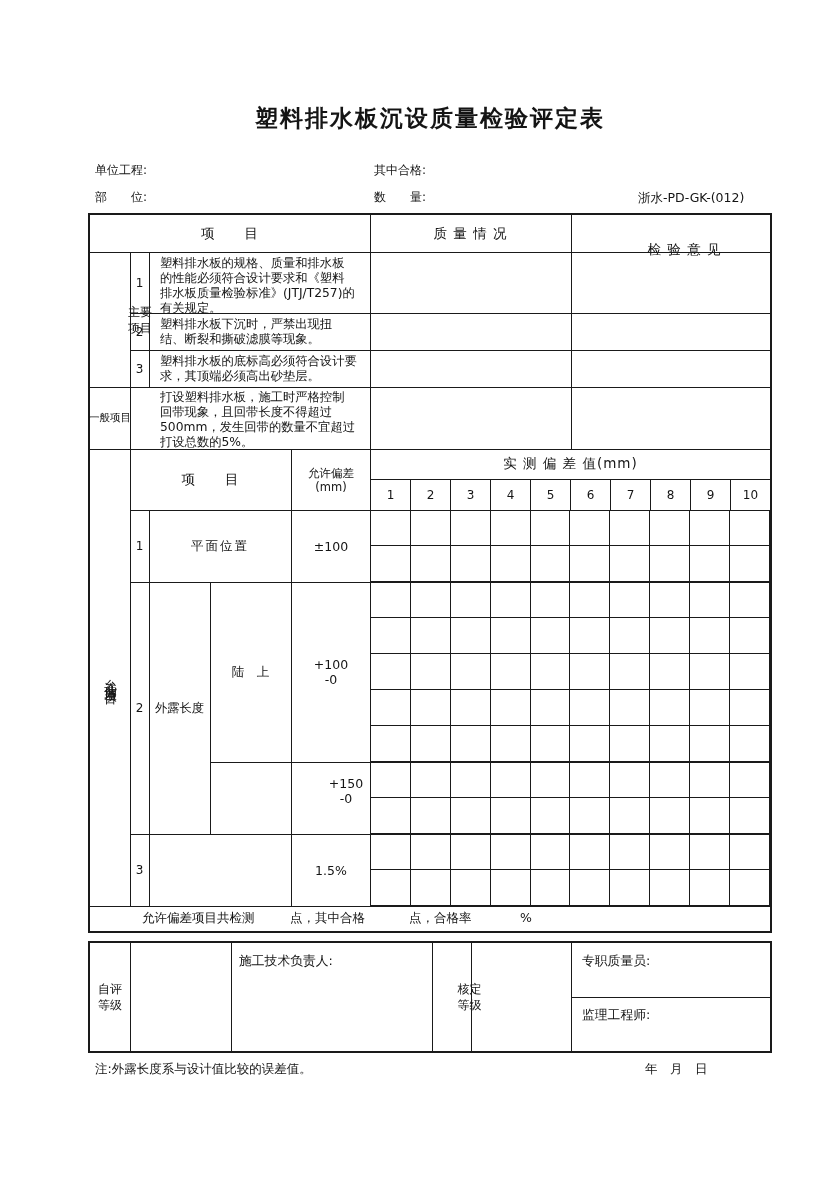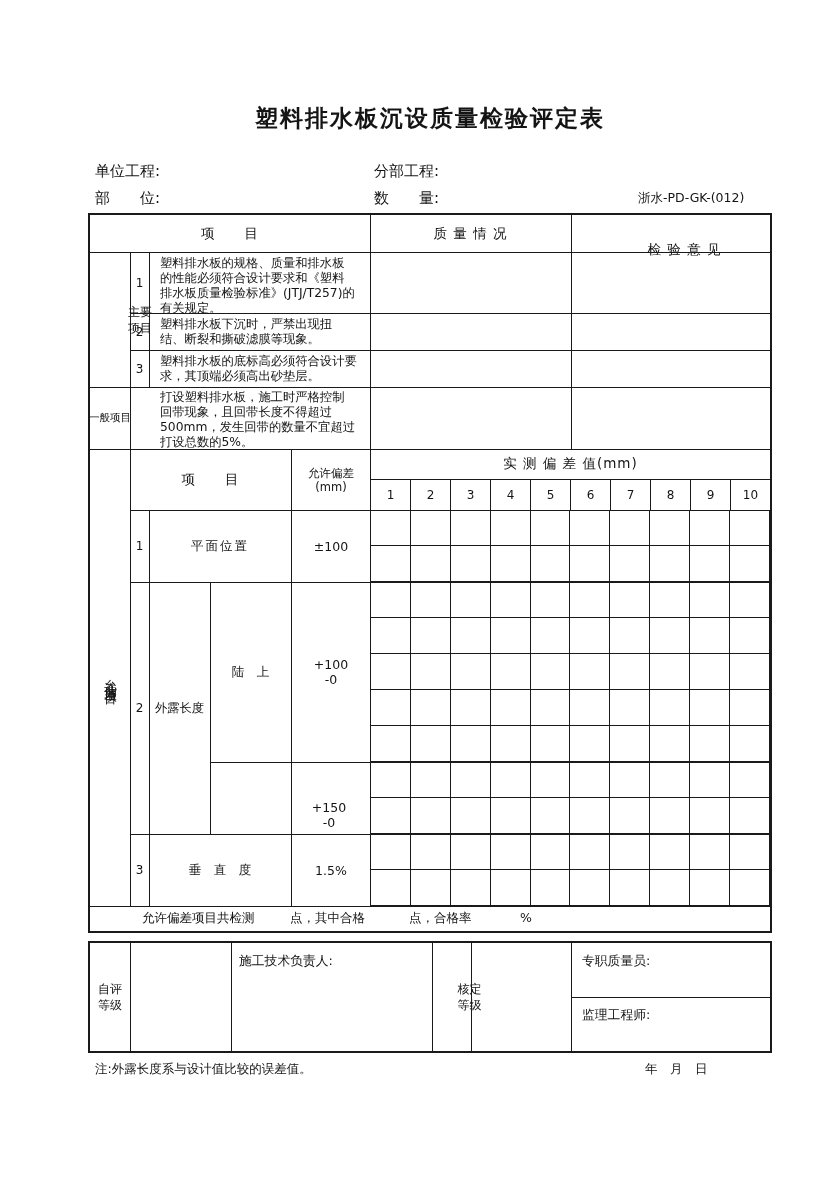--- a/index.html
+++ b/index.html
@@ -4,21 +4,21 @@
 <style>
   html,body{margin:0;padding:0;background:#ffffff;}
   #page{position:relative;width:838px;height:1186px;background:#ffffff;
         font-family:"DejaVu Sans","Liberation Sans",sans-serif;color:#141414;overflow:hidden;}
   .abs{position:absolute;}
   .cell{position:absolute;display:flex;align-items:center;justify-content:center;text-align:center;}
   .vl{position:absolute;width:1px;background:#1a1a1a;}
   .hl{position:absolute;height:1px;background:#1a1a1a;}
   #title{position:absolute;left:88px;width:684px;top:103px;text-align:center;
          font-size:23px;font-weight:700;letter-spacing:2px;}
-  .info{position:absolute;font-size:15px;}
+  .info{position:absolute;font-size:12px;}
   .tbl{position:absolute;border:2px solid #1a1a1a;box-sizing:border-box;}
   #main-table{left:88px;top:213px;width:684px;height:720px;}
   #sign-table{left:88px;top:941px;width:684px;height:112px;}
   .hdr{font-size:13.5px;letter-spacing:1px;}
   .num{font-size:12px;}
   .desc{position:absolute;font-size:12.3px;line-height:15px;color:#141414;}
   .wrap2{width:2em;word-break:break-all;line-height:16px;text-align:center;font-size:12px;}
   .vert{writing-mode:vertical-lr;text-orientation:upright;font-size:12.5px;letter-spacing:3px;}
   .allow{font-size:12.5px;line-height:15px;}
   #meas-grid{position:absolute;left:281px;top:295px;width:399px;height:396px;
@@ -34,21 +34,21 @@
   .note{position:absolute;font-size:12.5px;}
 </style>
 </head>
 <body>
 
 <div id="page">
 
   <div id="title">塑料排水板沉设质量检验评定表</div>
 
   <div class="info" style="left:95px;top:162px;">单位工程:</div>
-  <div class="info" style="left:374px;top:162px;">分部工程:</div>
+  <div class="info" style="left:374px;top:162px;">其中合格:</div>
   <div class="info" style="left:95px;top:189px;">部　　位:</div>
   <div class="info" style="left:374px;top:189px;">数　　量:</div>
   <div class="info" style="left:638px;top:190px;font-size:12.5px;">浙水-PD-GK-(012)</div>
 
   <div id="main-table" class="tbl">
 
     <div class="cell hdr" style="left:0;top:0;width:280px;height:37px;">项　　目</div>
     <div class="cell hdr" style="left:280px;top:0;width:201px;height:37px;">质 量 情 况</div>
     <div class="cell hdr" style="left:481px;top:0;width:227px;height:37px;margin-top:16px;">检 验 意 见</div>
     <div class="hl" style="top:37px;left:0;right:0;"></div>
@@ -123,30 +123,29 @@
 
     <div class="cell" style="left:120px;top:367px;width:81px;height:180px;font-size:12.5px;">陆　上</div>
     <div class="cell" style="left:201px;top:367px;width:80px;height:180px;">
       <span class="allow">
         <span>+100</span><br>
         <span>-0</span>
       </span>
     </div>
     <div class="hl" style="top:547px;left:120px;right:0;"></div>
 
-    <div class="cell" style="left:201px;top:564px;width:76px;height:72px;">
+    <div class="cell" style="left:201px;top:540px;width:76px;height:72px;padding-left:17px;">
       <span class="allow">
         <span>+150</span><br>
         <span>-0</span>
       </span>
     </div>
     <div class="hl" style="top:619px;left:40px;right:0;"></div>
 
     <div class="cell num" style="left:40px;top:619px;width:19px;height:72px;">3</div>
-    <div class="cell" style="left:59px;top:619px;width:142px;height:72px;font-size:12.5px;">垂　直　度</div>
     <div class="cell allow" style="left:201px;top:619px;width:80px;height:72px;">1.5%</div>
     <div class="hl" style="top:691px;left:0;right:0;"></div>
 
     <div id="summary-row">
       <span style="left:52px;">允许偏差项目共检测</span>
       <span style="left:200px;">点，其中合格</span>
       <span style="left:319px;">点，合格率</span>
       <span style="left:430px;">%</span>
     </div>
   </div>

